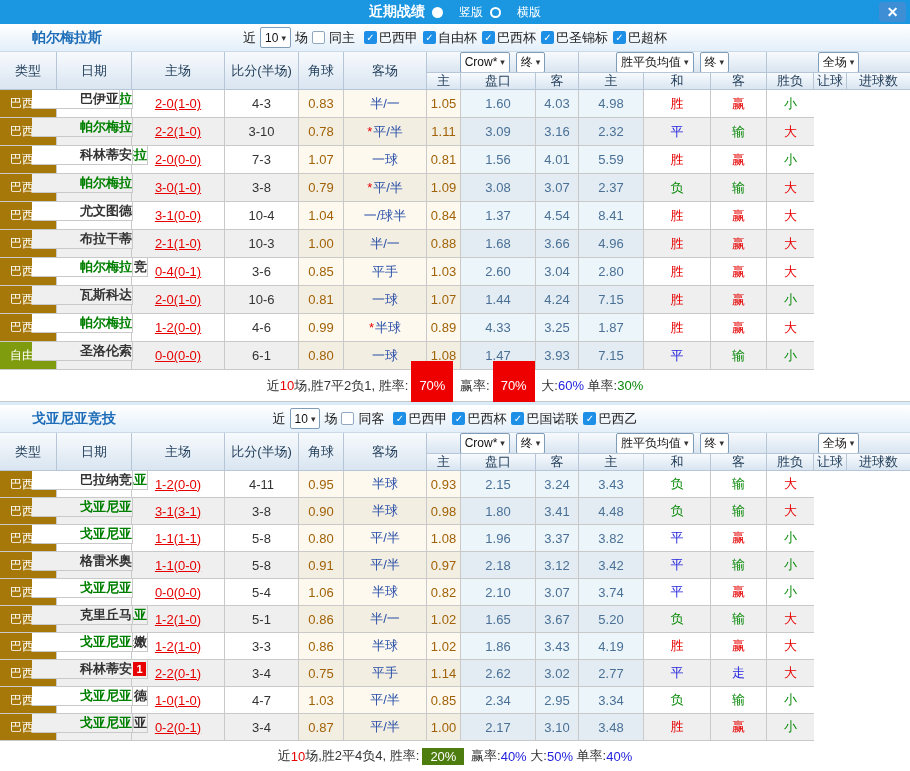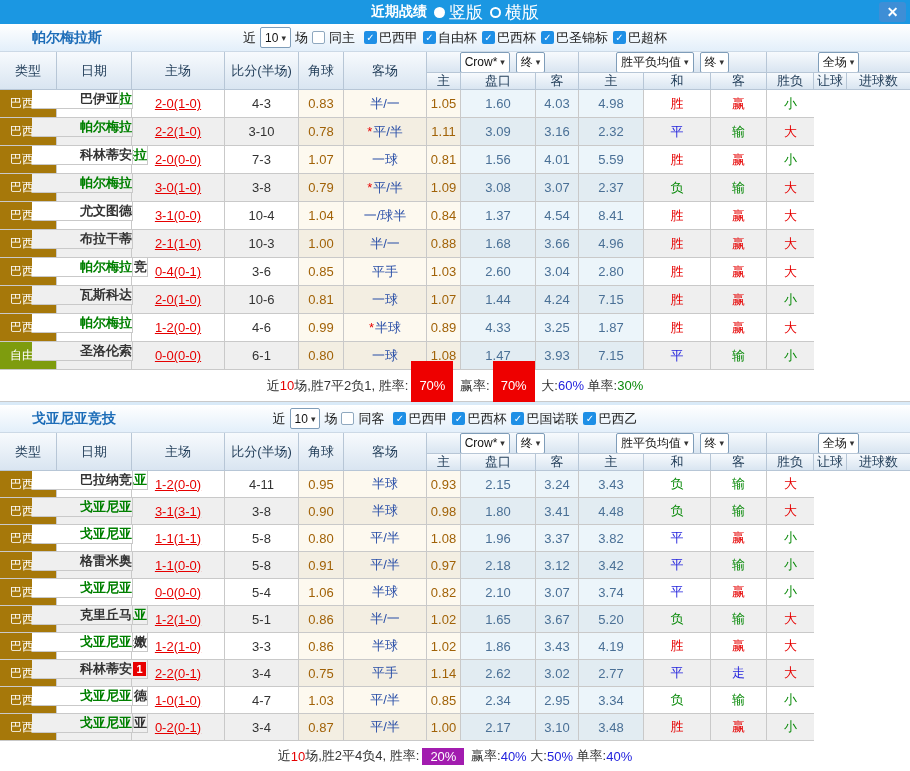--- a/index.html
+++ b/index.html
@@ -3,21 +3,21 @@
 <meta charset="utf-8">
 <style>
   html,body{margin:0;padding:0;}
   body{width:910px;height:771px;background:#fff;font-family:"Liberation Sans","DejaVu Sans",sans-serif;overflow:hidden;}
   .app{width:910px;height:771px;display:flex;flex-direction:column;}
 
   
   .titlebar{height:24px;background:#1b97e2;display:flex;align-items:center;position:relative;flex:0 0 auto;}
   .title-group{margin:0 auto;display:flex;align-items:center;gap:7px;color:#fff;}
   .title{font-weight:bold;font-size:14px;}
-  .radio-opt{display:inline-flex;align-items:center;gap:4px;font-size:17px;color:#fff;cursor:pointer;}
+  .radio-opt{display:inline-flex;align-items:center;gap:16px;font-size:12px;color:#fff;cursor:pointer;}
   .radio{width:11px;height:11px;border-radius:50%;box-sizing:border-box;}
   .radio.checked{background:#fff;}
   .radio.unchecked{border:2px solid #fff;background:transparent;}
   .close{position:absolute;right:4px;top:2px;width:27px;height:20px;background:#3e8ed6;border:none;border-radius:3px;color:#fff;display:flex;align-items:center;justify-content:center;cursor:pointer;padding:0;}
   .close span{font-size:14px;font-weight:bold;line-height:1;}
 
   
   .sec-head{height:28px;background:linear-gradient(#ffffff,#e3effa);border-bottom:1px solid #ccd9e6;display:flex;align-items:center;position:relative;flex:0 0 auto;box-sizing:border-box;}
   .team{position:absolute;left:32px;font-weight:bold;color:#1d6db8;font-size:14px;}
   .controls{margin:0 auto;display:flex;align-items:center;gap:4px;font-size:13px;color:#222;}
@@ -65,21 +65,21 @@
   .star{color:#e60000;margin-right:1px;}
   .t-r{color:#e60000;}
   .t-g{color:#0a8a0a;}
   .t-b{color:#2323dd;}
 
   
   .summary{height:32px;background:#fff;display:flex;align-items:center;justify-content:center;font-size:13px;color:#333;border-bottom:1px solid #c9c9c9;box-sizing:border-box;flex:0 0 auto;}
   .s2 .summary{height:30px;border-bottom:none;}
   .sum{white-space:pre;}
   .sum.badge-red{background:#ee0000;color:#fff;padding:17px 8px;margin:0 3px;}
-  .sum.badge-green{background:#a21caf;color:#fff;padding:1px 8px;margin:0 3px;}
+  .sum.badge-green{background:#4d7c0f;color:#fff;padding:1px 8px;margin:0 3px;}
   .sec-gap{height:3px;background:#d9eaf8;flex:0 0 auto;}
 </style>
 </head>
 <body>
 
 <div class="app">
 
   <header class="titlebar">
     <div class="title-group">
       <span class="title">近期战绩</span>

